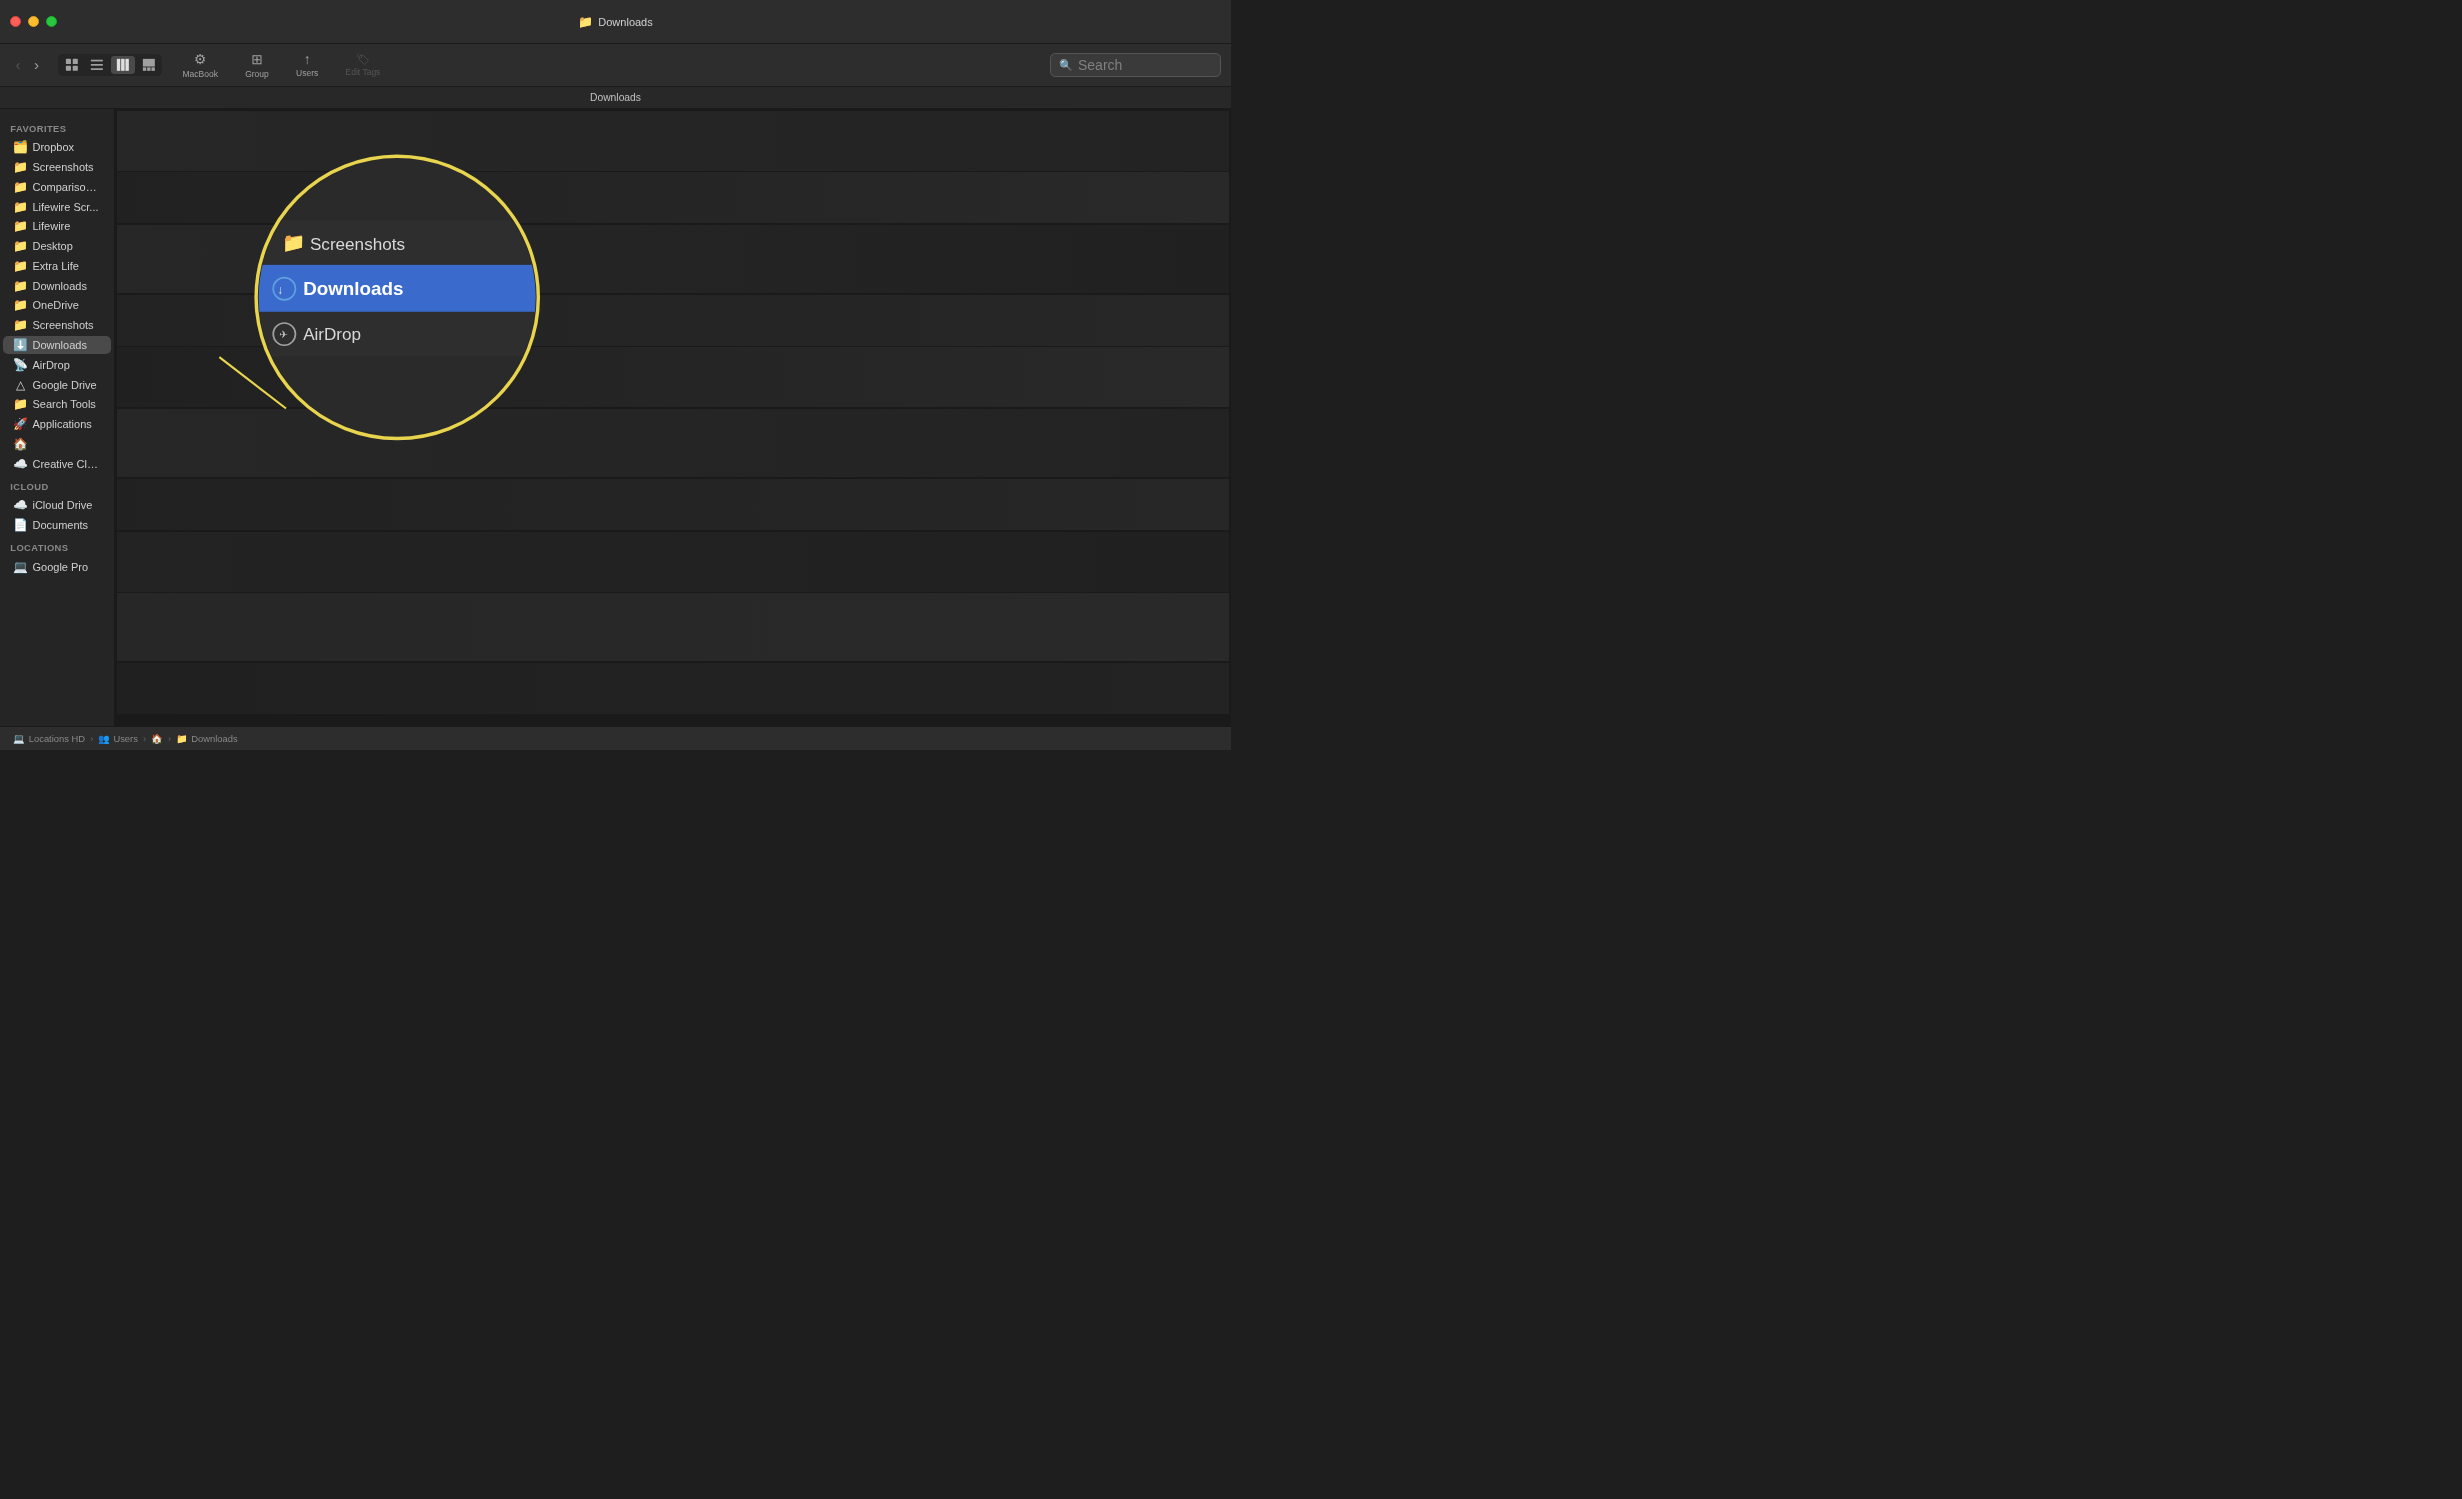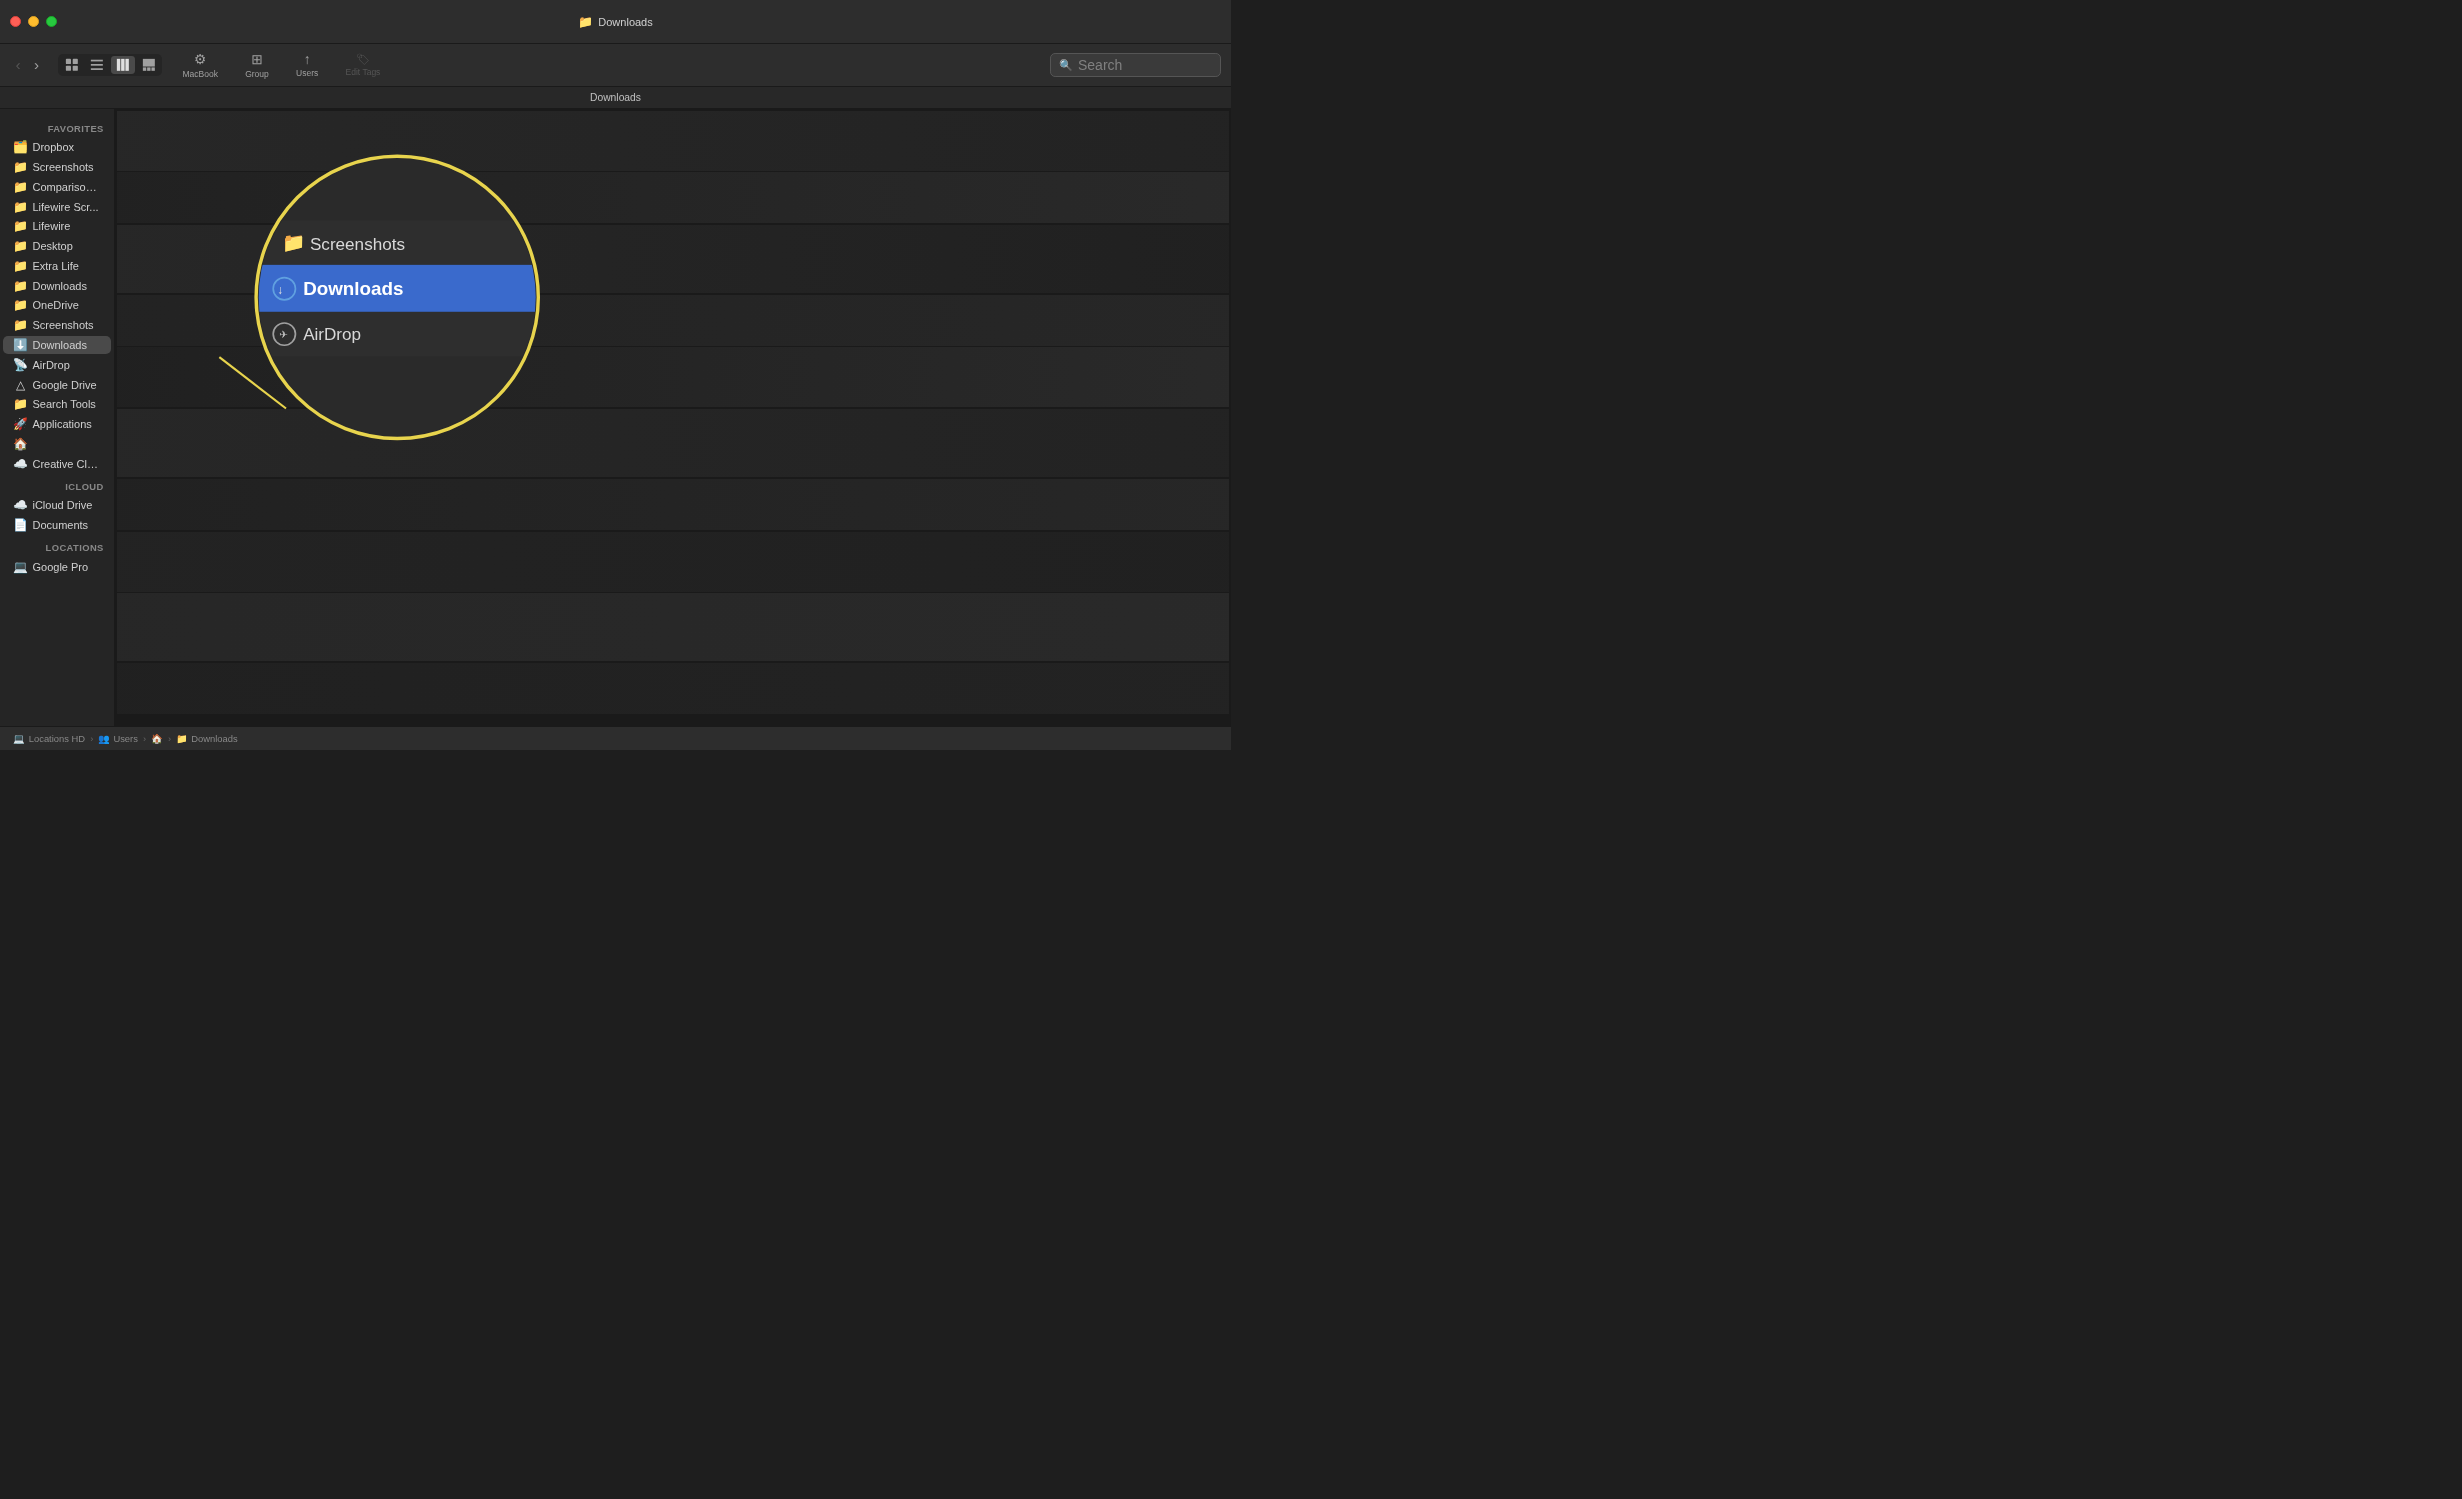--- a/index.html
+++ b/index.html
@@ -149,21 +149,20 @@
       align-items: center;
       justify-content: center;
       font-size: 10.3px;
       color: #c0c0c0;
     }
 
     
     .main-layout {
       display: flex;
       height: calc(750px - 44px - 43px - 22px - 24px);
-      text-align: right;
     }
 
     
     .sidebar {
       width: 115px;
       background: #252525;
       border-right: 0.9px solid #1a1a1a;
       overflow-y: auto;
       padding: 6.8px 0;
       flex-shrink: 0;

